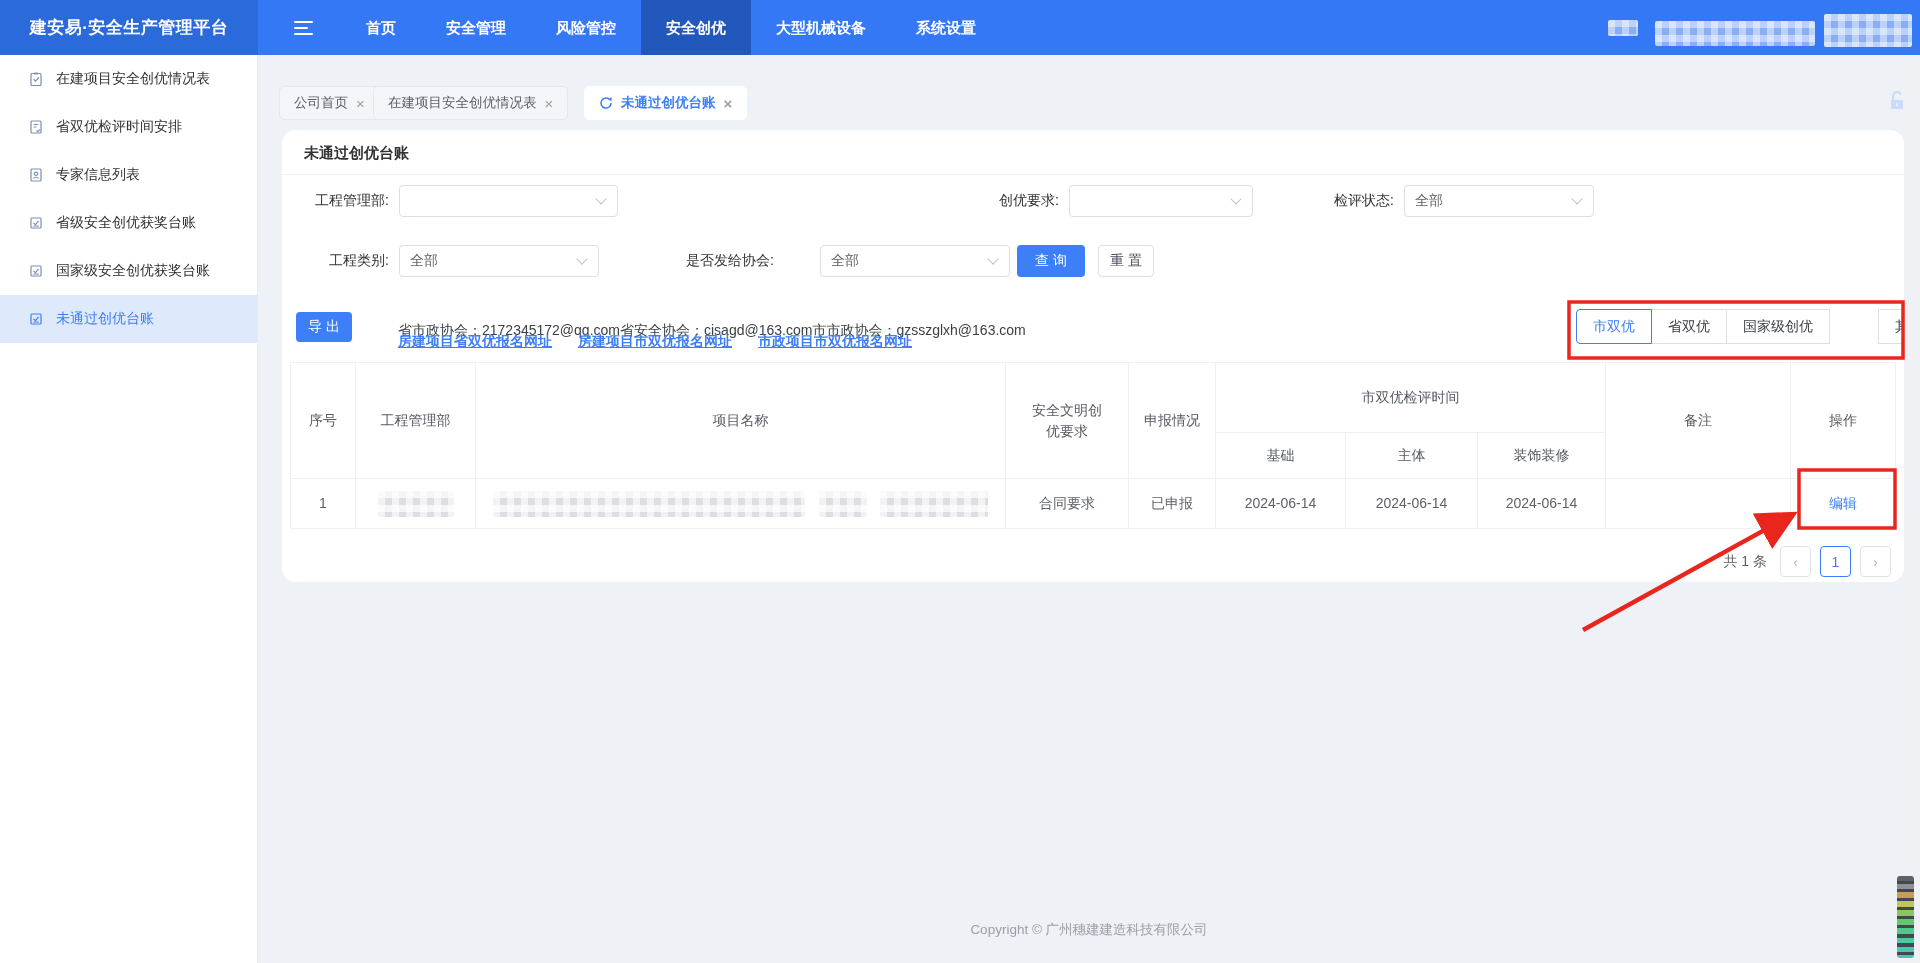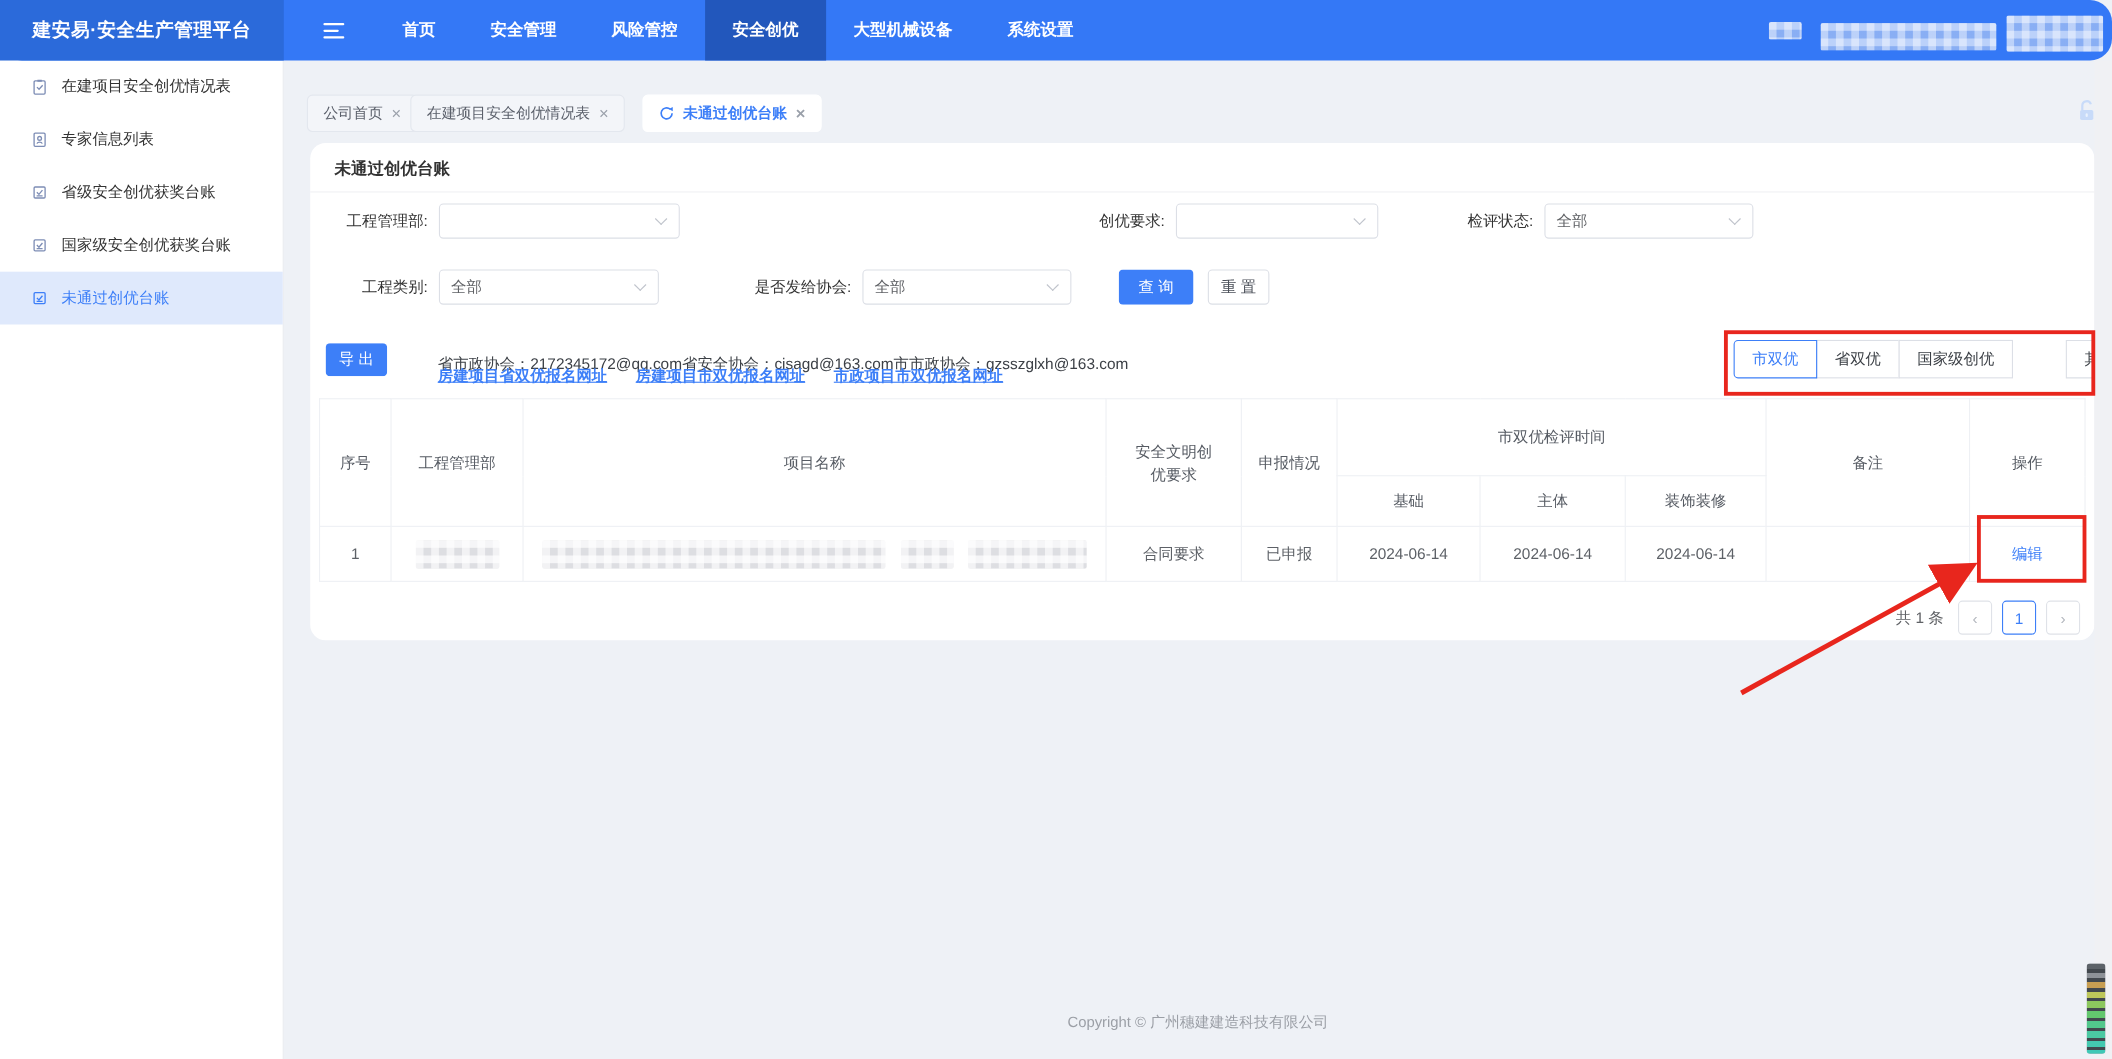--- a/index.html
+++ b/index.html
@@ -1,20 +1,20 @@
 <!DOCTYPE html>
 <html><head>
 <meta charset="utf-8">
 <style>
   html,body{margin:0;padding:0;width:1920px;height:963px;overflow:hidden;
     font-family:"Liberation Sans","DejaVu Sans",sans-serif;background:#eef1f6;position:relative;}
   *{box-sizing:border-box;}
 
   
-  .topbar{position:absolute;left:0;top:0;width:1920px;height:55px;background:#3478f6;display:flex;align-items:center;z-index:20;border-radius:20px;}
+  .topbar{position:absolute;left:0;top:0;width:1920px;height:55px;background:#3478f6;display:flex;align-items:center;z-index:20;}
   .logo{width:258px;height:55px;background:#2b6ada;color:#fff;font-size:17px;font-weight:bold;
     display:flex;align-items:center;justify-content:center;letter-spacing:.5px;}
   .fold{margin:0 28px 0 36px;cursor:pointer;display:flex;flex-direction:column;gap:4px;}
   .fold i{display:block;width:19px;height:2px;background:#fff;border-radius:1px;}
   .fold i:nth-child(2){width:14px;}
   .nav{display:flex;height:55px;}
   .nav-item{height:55px;line-height:55px;padding:0 25px;color:#fff;font-size:15px;font-weight:600;cursor:pointer;}
   .nav-item.active{background:#2257bc;}
   .userzone{position:absolute;right:0;top:0;height:55px;width:320px;}
   .pix{position:absolute;background-color:#7aa5f5;border-radius:2px;
@@ -126,20 +126,28 @@
     <svg width="16" height="16" viewBox="0 0 16 16">
       <rect x="3" y="2.5" width="10" height="12" rx="1" fill="none" stroke="#7d8db5" stroke-width="1.2"></rect>
       <path d="M6 2.5h4" stroke="#7d8db5" stroke-width="1.8"></path>
       <path d="M5.6 8.2l1.9 1.9 3.3-3.6" fill="none" stroke="#7d8db5" stroke-width="1.2"></path>
     </svg>
     <span>在建项目安全创优情况表</span>
   </div>
   <div class="side-item">
     <svg width="16" height="16" viewBox="0 0 16 16">
       <rect x="3" y="2" width="10" height="12" rx="1" fill="none" stroke="#7d8db5" stroke-width="1.2"></rect>
+      <path d="M5.5 5.5h5M5.5 8h3" stroke="#7d8db5" stroke-width="1.2"></path>
+      <path d="M8.5 11.5l1.4 1.2 2.2-2.4" fill="none" stroke="#7d8db5" stroke-width="1.2"></path>
+    </svg>
+    <span>省双优检评时间安排</span>
+  </div>
+  <div class="side-item">
+    <svg width="16" height="16" viewBox="0 0 16 16">
+      <rect x="3" y="2" width="10" height="12" rx="1" fill="none" stroke="#7d8db5" stroke-width="1.2"></rect>
       <circle cx="8" cy="6.8" r="1.7" fill="none" stroke="#7d8db5" stroke-width="1.2"></circle>
       <path d="M5.6 11.6c.6-1.8 4.2-1.8 4.8 0" fill="none" stroke="#7d8db5" stroke-width="1.2"></path>
     </svg>
     <span>专家信息列表</span>
   </div>
   <div class="side-item">
     <svg width="16" height="16" viewBox="0 0 16 16">
       <rect x="3" y="3" width="10" height="10" rx="1" fill="none" stroke="#7d8db5" stroke-width="1.2"></rect>
       <path d="M5.5 7.8l1.9 1.9 3.2-3.8M5.3 11h5.4" fill="none" stroke="#7d8db5" stroke-width="1.2"></path>
     </svg>
@@ -216,21 +224,21 @@
     </div>
 
     <div class="frow" style="top:115px;">
       <div class="fitem" style="left:0;">
         <span class="flabel" style="width:85px;">工程类别:</span>
         <div class="ctrl" style="width:200px;">
           <span>全部</span>
           <i class="caret"></i>
         </div>
       </div>
-      <div class="fitem" style="left:345px;">
+      <div class="fitem" style="left:345px;gap:36px;">
         <span class="flabel" style="width:125px;">是否发给协会:</span>
         <div class="ctrl" style="width:190px;">
           <span>全部</span>
           <i class="caret"></i>
         </div>
       </div>
       <div class="btn btn-primary" style="position:absolute;left:713px;width:68px;">查 询</div>
       <div class="btn btn-plain" style="position:absolute;left:794px;width:56px;text-align:right;">重 置</div>
     </div>
 

